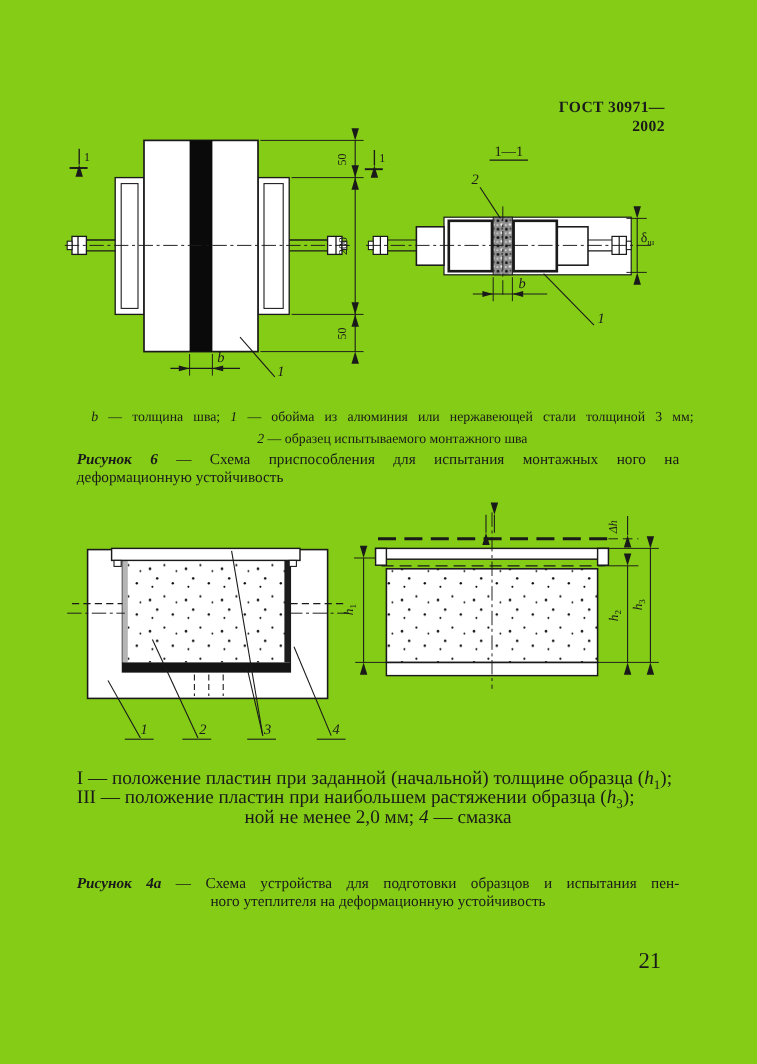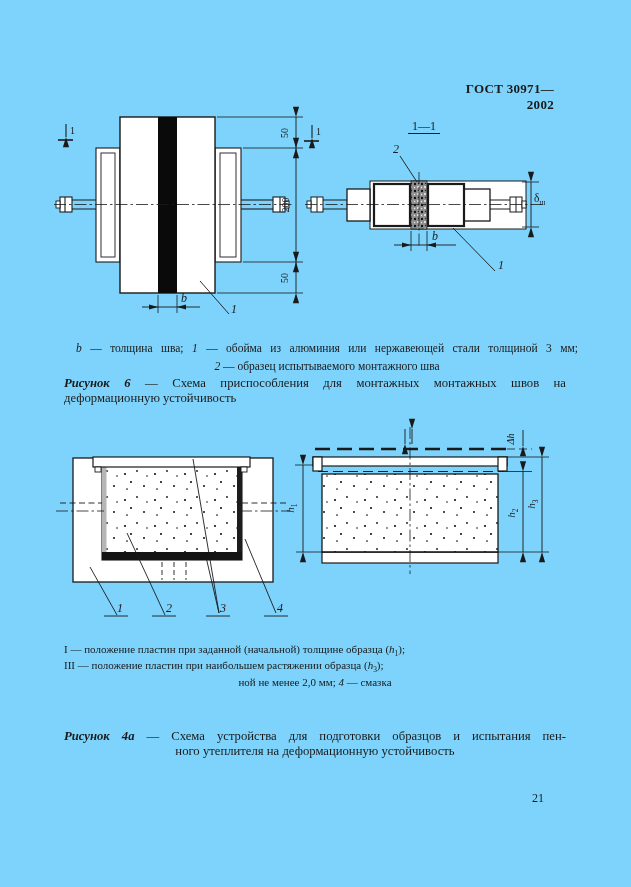--- a/index.html
+++ b/index.html
@@ -1,31 +1,31 @@
 <!DOCTYPE html>
 <html><head>
 <meta charset="utf-8">
 <style>
   html,body{margin:0;padding:0;}
   body{width:631px;height:887px;background:#ffffff;font-family:"Liberation Serif","DejaVu Serif",serif;color:#1a1a1a;}
-  .page{position:relative;width:631px;height:887px;background:#7dd3fc;overflow:hidden;}
+  .page{position:relative;width:631px;height:887px;background:#84cc16;overflow:hidden;}
   .abs{position:absolute;}
   .hdr{font-weight:bold;font-size:13px;letter-spacing:.3px;}
   .cap{font-size:11.5px;line-height:17.5px;}
-  .legend{font-size:11px;line-height:16.4px;}
+  .legend{font-size:16px;line-height:16.4px;}
   .ftitle{font-size:12.7px;line-height:15.3px;}
   .jl{text-align:justify;text-align-last:justify;}
   .cl{text-align:center;}
   .it{font-style:italic;}
   .bi{font-weight:bold;font-style:italic;}
   sub{font-size:.68em;line-height:0;}
   svg text{fill:#1a1a1a;}
   .lbl{font-style:italic;font-size:12px;}
   .dim{font-size:10px;}
-  .pgnum{font-size:12px;}
+  .pgnum{font-size:19px;}
 </style>
 </head>
 <body>
 
 <div class="page">
 
   <div class="abs hdr" style="left:439px;top:81px;width:115px;text-align:right;">ГОСТ 30971—2002</div>
 
   <svg class="abs" style="left:0;top:0;" width="631" height="887" viewBox="0 0 631 887">
     <defs>
@@ -226,21 +226,21 @@
     <text text-anchor="middle" transform="rotate(-90 515 513)" x="515" y="513" font-size="11"><tspan font-style="italic">h</tspan><tspan dy="2.5" font-size="7.5">2</tspan></text>
     <text text-anchor="middle" transform="rotate(-90 535 504)" x="535" y="504" font-size="11"><tspan font-style="italic">h</tspan><tspan dy="2.5" font-size="7.5">3</tspan></text>
   </svg>
 
   <div class="abs" style="left:64px;top:340px;width:502px;margin-left:12px;">
     <div class="cap jl"><span class="it">b</span><span> — толщина шва; </span><span class="it">1</span><span> — обойма из алюминия или нержавеющей стали толщиной 3 мм;</span></div>
     <div class="cap cl"><span class="it">2</span><span> — образец испытываемого монтажного шва</span></div>
   </div>
 
   <div class="abs" style="left:64px;top:376px;width:502px;">
-    <div class="ftitle jl"><span class="bi">Рисунок 6</span><span> — Схема приспособления для монтажных монтажных швов на</span></div>
+    <div class="ftitle jl"><span class="bi">Рисунок 6</span><span> — Схема приспособления для испытания монтажных ного на</span></div>
     <div class="ftitle">деформационную устойчивость</div>
   </div>
 
   <div class="abs" style="left:64px;top:641px;width:502px;">
     <div class="legend"><span>I</span><span> — положение пластин при заданной (начальной) толщине образца (</span><span class="it">h</span><sub>1</sub><span>);</span></div>
     <div class="legend"><span>III</span><span> — положение пластин при наибольшем растяжении образца (</span><span class="it">h</span><sub>3</sub><span>);</span></div>
     <div class="legend cl"><span>ной не менее 2,0 мм; </span><span class="it">4</span><span> — смазка</span></div>
   </div>
 
   <div class="abs" style="left:64px;top:729px;width:502px;">

